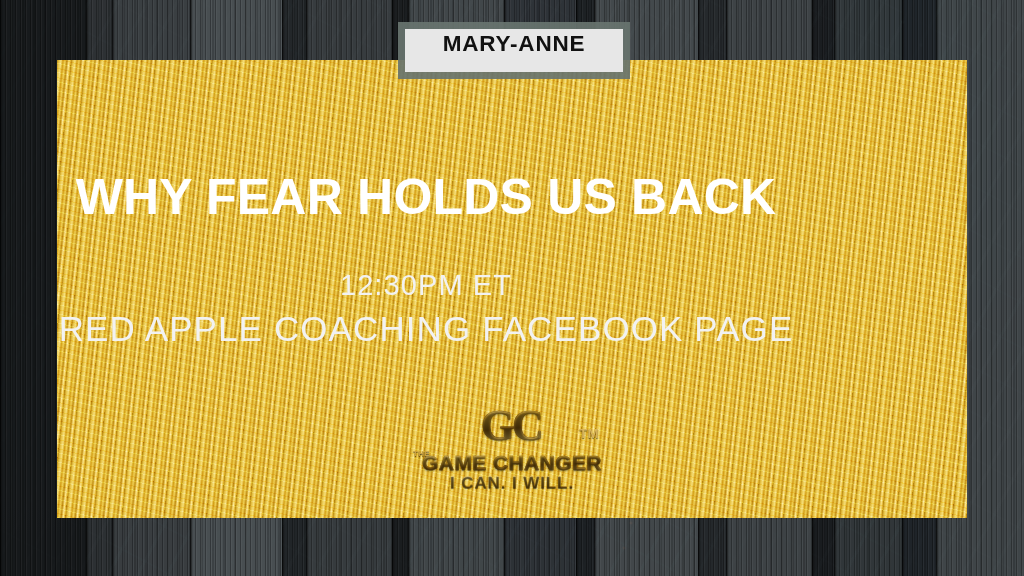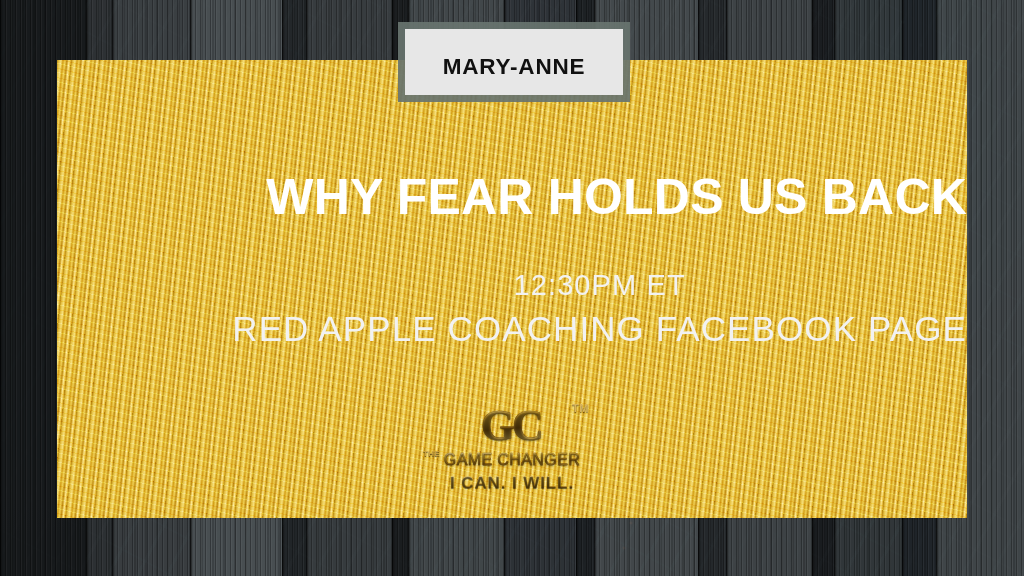--- a/index.html
+++ b/index.html
@@ -124,41 +124,41 @@
   .header-badge {
     position:absolute;
     left:398px; top:22px;
     width:232px;
     padding:7px;
     background:rgba(104,116,111,.92);
     z-index:6;
   }
   .header-inner {
     background:#e7e7e7;
-    padding:23px 10px 13px;
+    padding:0 10px 13px;
     text-align:center;
   }
   .header-line {
     display:block;
     color:#111;
     font-weight:bold;
     font-size:22.5px;
     line-height:1.33;
     letter-spacing:.8px;
     white-space:nowrap;
   }
 
   
   .content {
     position:absolute;
     left:57px; top:60px;
-    width:910px; height:458px;
+    width:738px; height:458px;
     z-index:5;
     display:flex; flex-direction:column;
-    align-items:flex-end;
+    align-items:center;
     pointer-events:none;
   }
 
   .main-title {
     margin-top:111px;
     color:#fff;
     font-weight:bold;
     font-size:50px;
     line-height:1.05;
     letter-spacing:.2px;
@@ -179,56 +179,56 @@
     white-space:nowrap;
     font-weight:300;
   }
   .detail-line.wide { font-size:35px; }
 
   
   .logo {
     position:absolute;
     left:50%; top:402px;
     transform:translateX(-50%);
-    width:190px; height:92px;
+    width:210px; height:92px;
     z-index:5;
   }
   .logo-gc {
     position:absolute; left:50%; top:2px;
     transform:translateX(-52%);
     font-family:"Liberation Serif", serif;
     font-weight:bold;
     font-size:44px;
     line-height:1;
     letter-spacing:-3px;
     background:linear-gradient(175deg,#fbe9a8 0%,#d8a62c 28%,#8c5f10 55%,#e2bc55 78%,#a97a18 100%);
     -webkit-background-clip:text; background-clip:text;
     color:transparent;
     -webkit-text-stroke:.6px rgba(70,45,5,.55);
     text-shadow:0 1px 2px rgba(0,0,0,.55);
   }
   .logo-tm {
-    position:absolute; right:18px; top:0;
-    font-size:11px; font-weight:bold;
+    position:absolute; right:18px; top:24px;
+    font-size:13px; font-weight:bold;
     letter-spacing:.5px;
     color:#d9b45a;
     text-shadow:0 1px 1px rgba(0,0,0,.5);
   }
   .logo-the {
     position:absolute; left:6px; top:47px;
     font-size:8px; font-weight:bold;
     letter-spacing:.3px;
     color:#caa143;
     text-shadow:0 1px 1px rgba(0,0,0,.6);
   }
   .logo-name {
     position:absolute; left:50%; top:50px;
     transform:translateX(-50%);
-    font-weight:normal;
-    font-size:16px;
+    font-weight:bold;
+    font-size:21px;
     line-height:1;
     letter-spacing:.4px;
     white-space:nowrap;
     background:linear-gradient(178deg,#fbeab0 0%,#dcae35 30%,#8f6312 62%,#d7ad45 100%);
     -webkit-background-clip:text; background-clip:text;
     color:transparent;
     -webkit-text-stroke:.5px rgba(60,38,4,.5);
     text-shadow:0 1px 2px rgba(0,0,0,.6);
   }
   .logo-tag {

